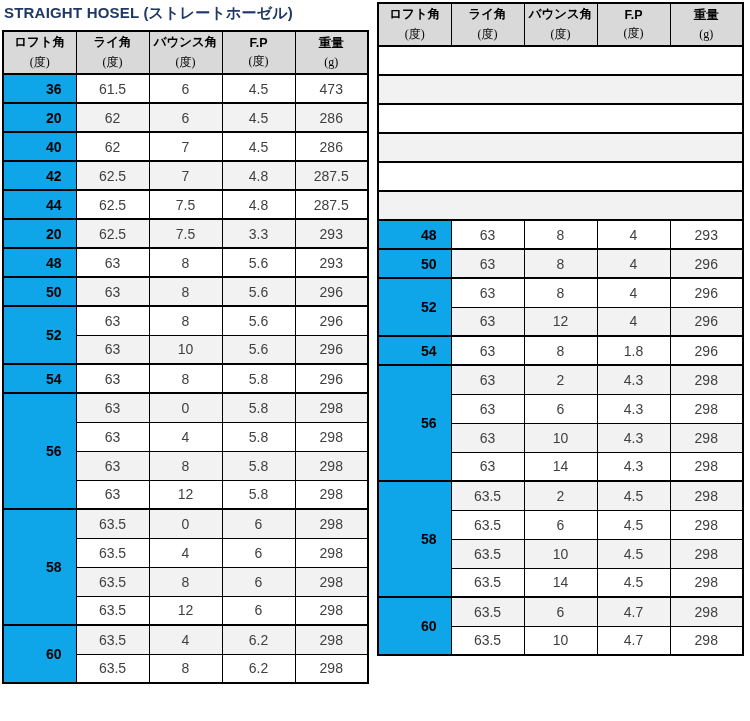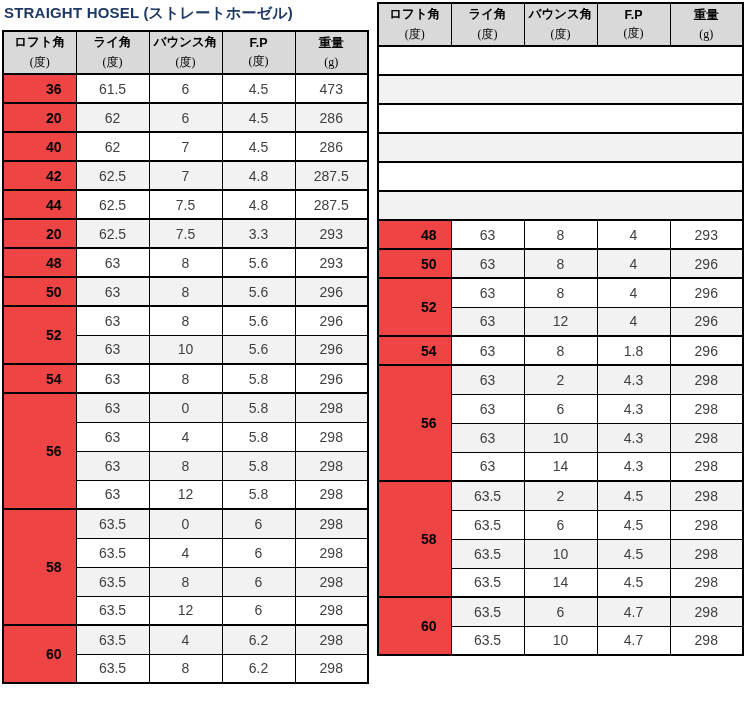--- a/index.html
+++ b/index.html
@@ -60,21 +60,21 @@
     height: 29px;
     padding: 0;
     text-align: center;
     vertical-align: middle;
     font-size: 14px;
     color: #3f3f3f;
     background: #ffffff;
   }
   tr.group-start td { border-top: 2px solid #000000; }
   .loft-cell {
-    background: #ef4444;
+    background: #0ea5e9;
     font-weight: bold;
     font-size: 14px;
     color: #000000;
     padding-left: 28px;
   }
   tr.stripe .data-cell, tr.stripe .empty-cell { background: #f2f2f2; }
 </style>
 </head>
 <body>
 

